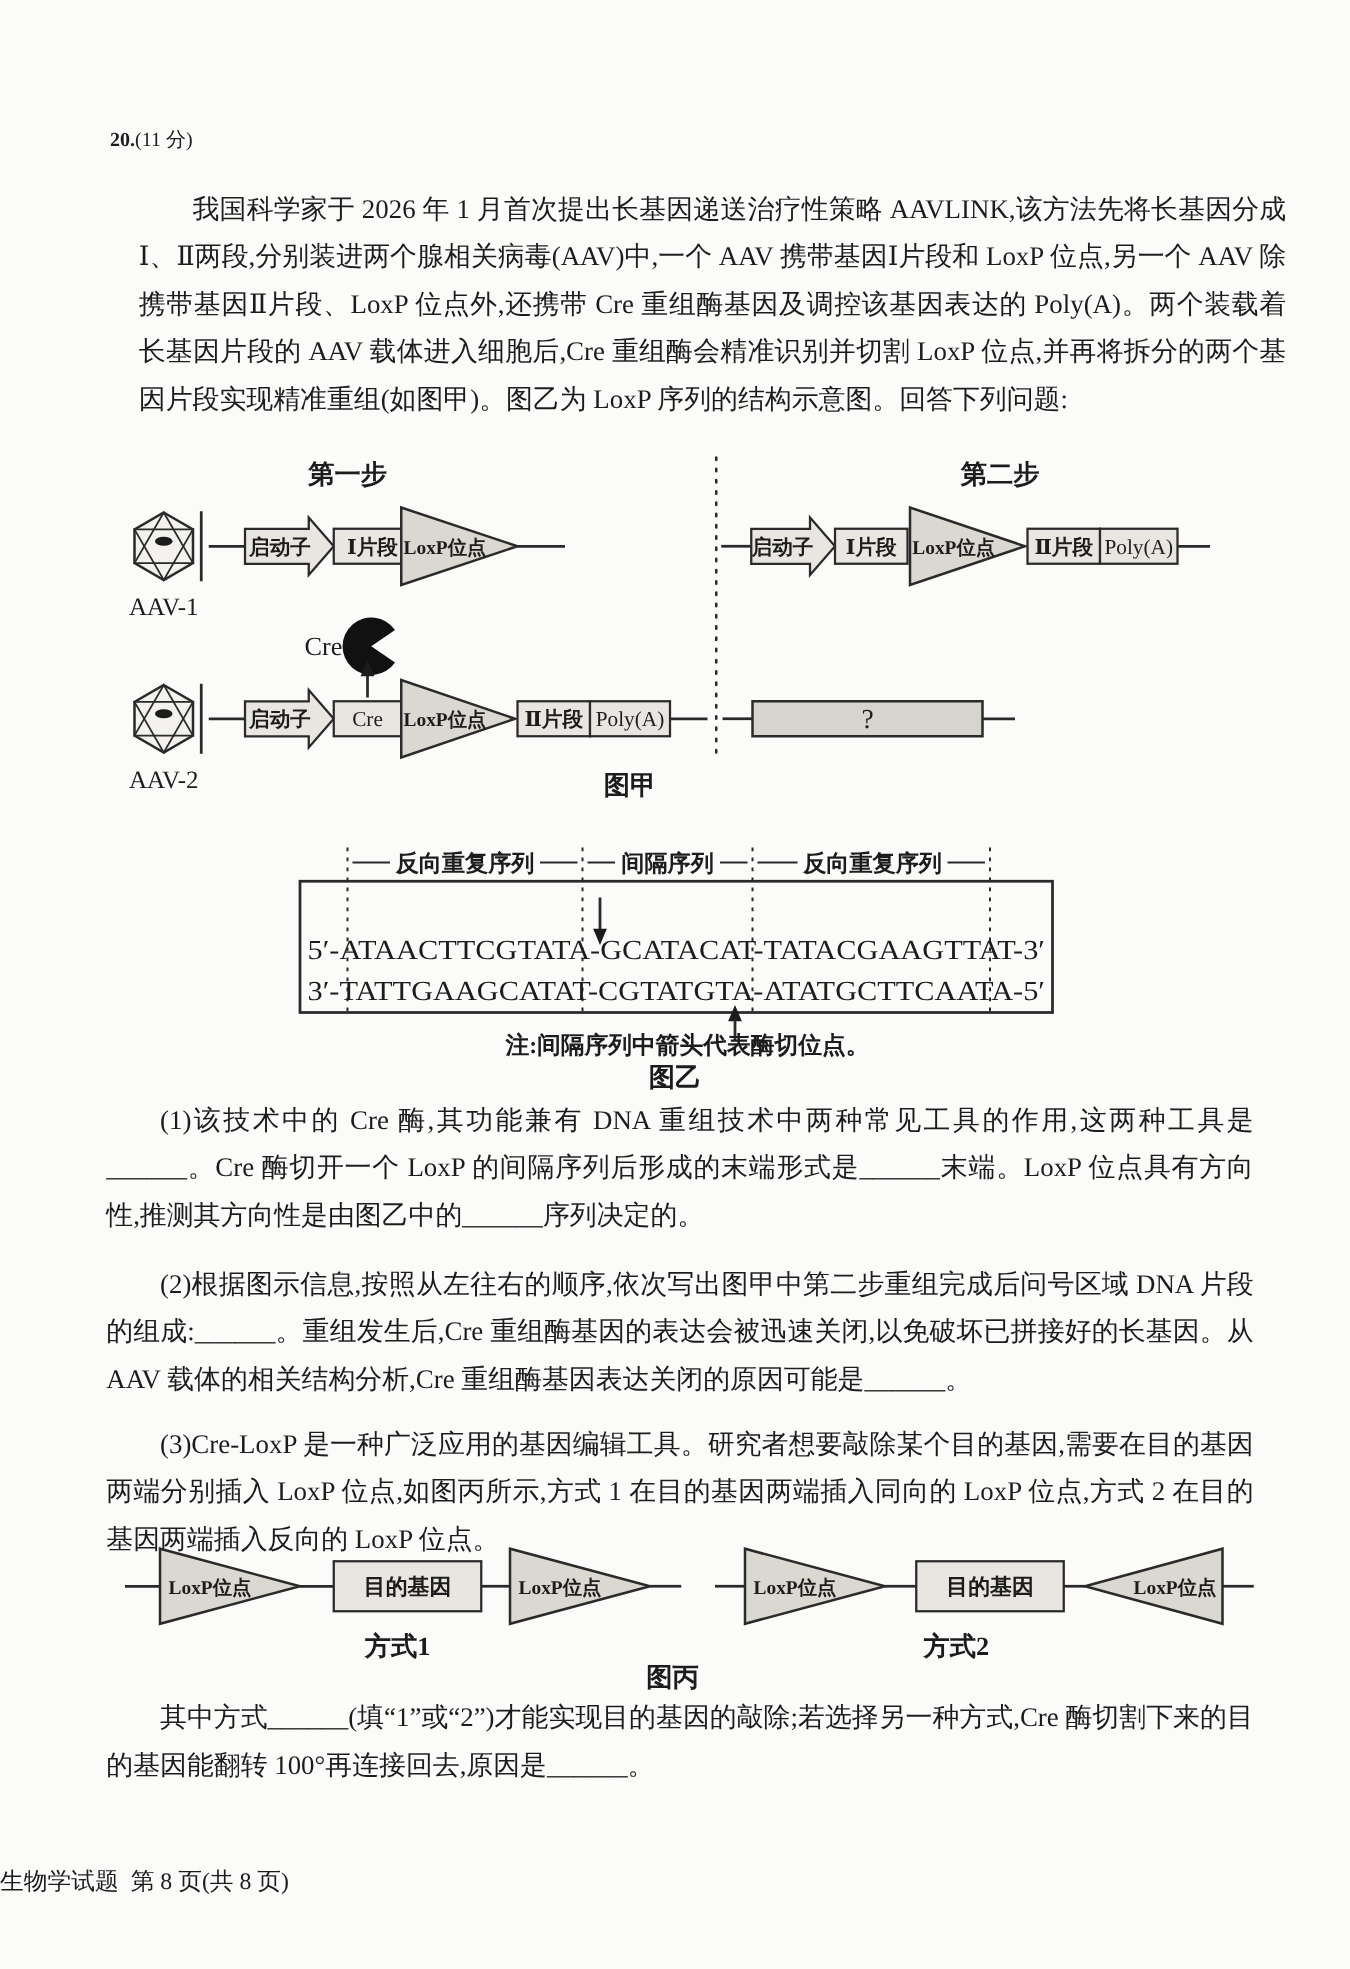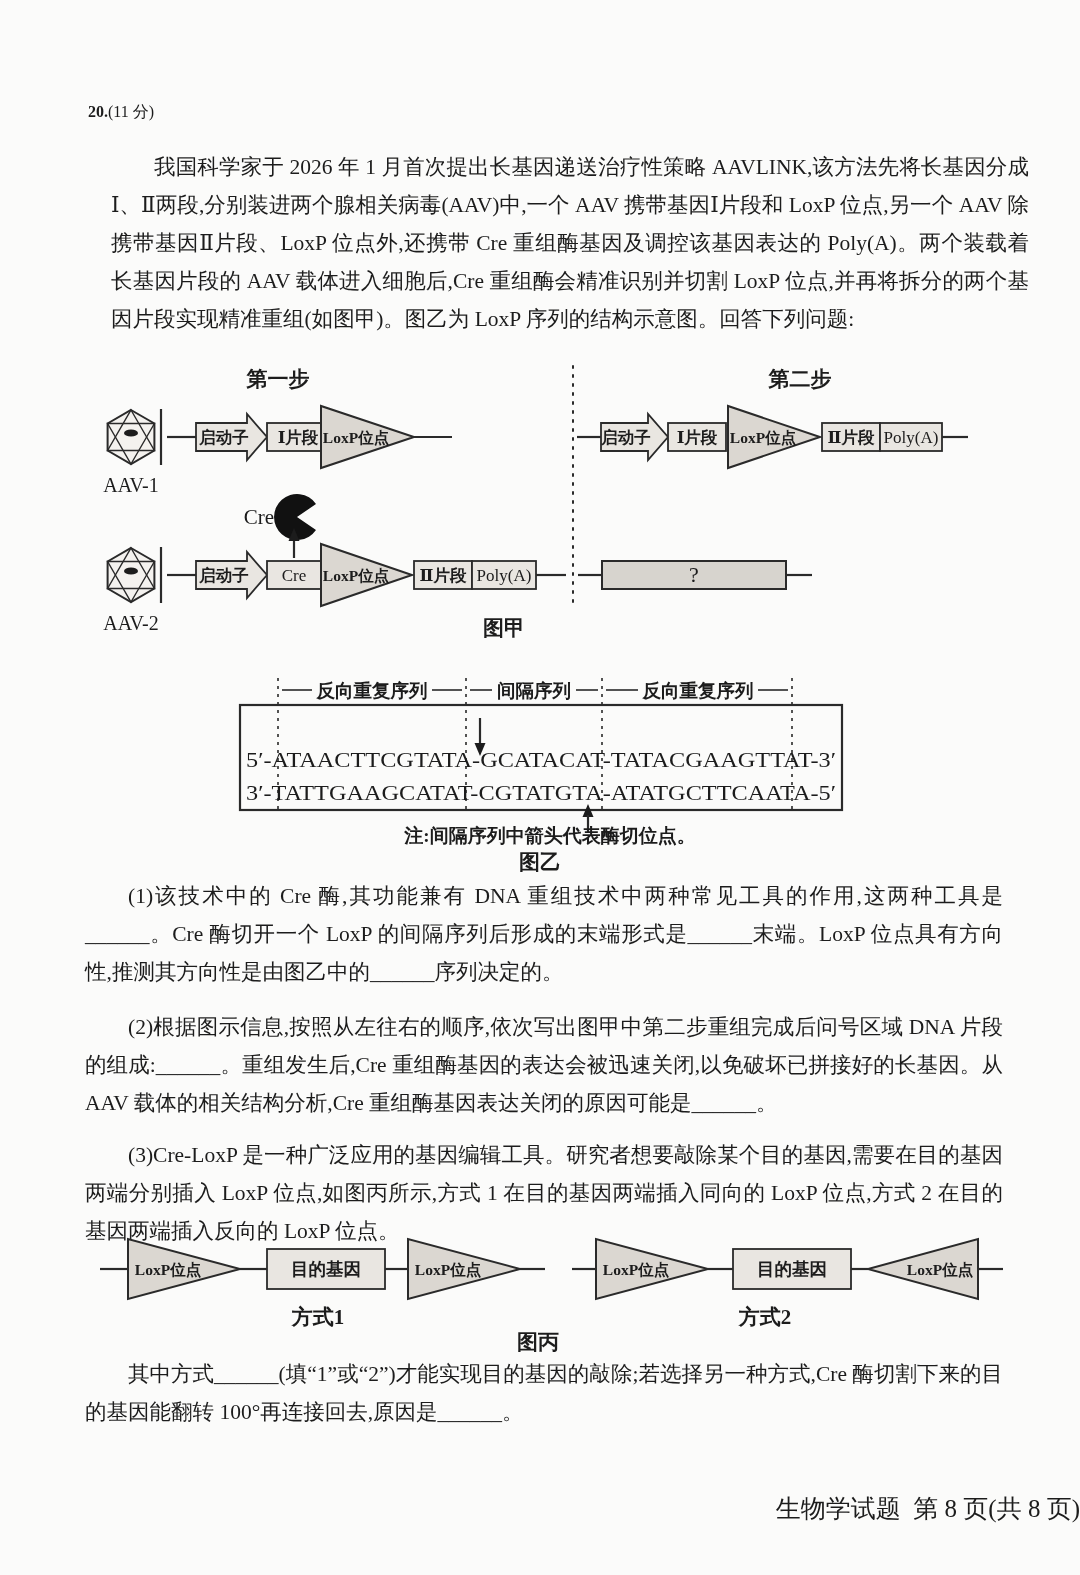--- a/index.html
+++ b/index.html
@@ -21,22 +21,22 @@
   .lbl{font-size:16.5px;font-weight:600;text-anchor:middle;}
   .lbl-loxp{font-size:15.5px;font-weight:600;text-anchor:middle;}
   .lbl-lat{font-size:17px;text-anchor:middle;}
   .stepcap{font-size:21px;font-weight:600;text-anchor:middle;}
   .figcap{font-size:21px;font-weight:600;text-anchor:middle;}
   .aavlab{font-size:20px;text-anchor:middle;}
   .seq{font-size:22px;}
   .regionlbl{font-size:18.5px;font-weight:600;text-anchor:middle;}
   .notetxt{font-size:19px;font-weight:700;text-anchor:middle;}
   .crelab{font-size:21px;text-anchor:end;}
-  #footer{position:absolute;left:0;top:1492px;width:1080px;text-align:right;
-          font-size:25px;white-space:pre;}
+  #footer{position:absolute;left:0;top:1492px;width:1080px;text-align:left;
+          font-size:19px;white-space:pre;}
 </style>
 </head>
 <body>
 
 <div id="title">
   <span class="num">20.</span><span>(11 分)</span>
 </div>
 
 <div class="para" style="top:148px;margin-left:26px;">我国科学家于 2026 年 1 月首次提出长基因递送治疗性策略 AAVLINK,该方法先将长基因分成Ⅰ、Ⅱ两段,分别装进两个腺相关病毒(AAV)中,一个 AAV 携带基因Ⅰ片段和 LoxP 位点,另一个 AAV 除携带基因Ⅱ片段、LoxP 位点外,还携带 Cre 重组酶基因及调控该基因表达的 Poly(A)。两个装载着长基因片段的 AAV 载体进入细胞后,Cre 重组酶会精准识别并切割 LoxP 位点,并再将拆分的两个基因片段实现精准重组(如图甲)。图乙为 LoxP 序列的结构示意图。回答下列问题:</div>
 

